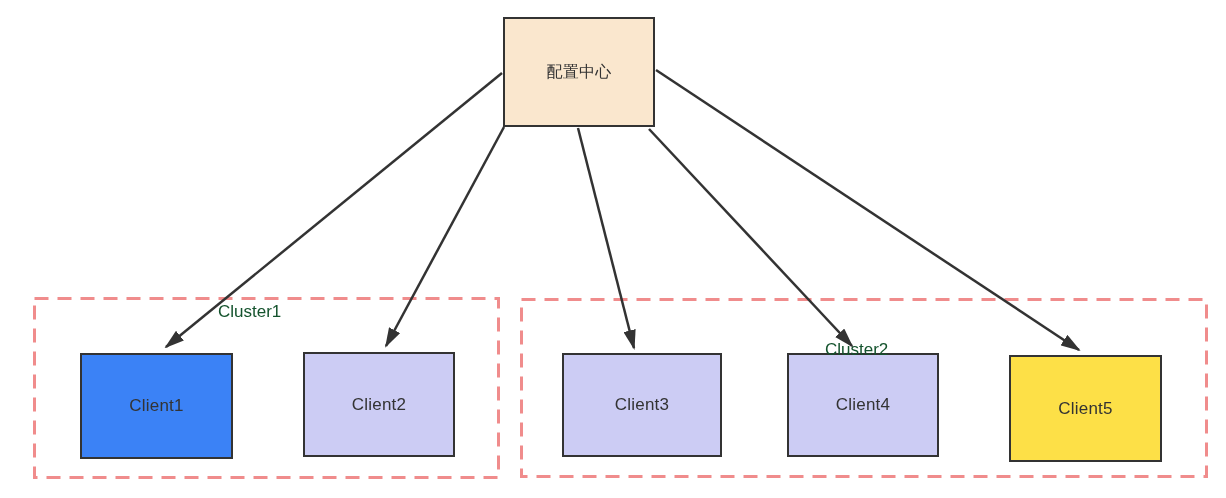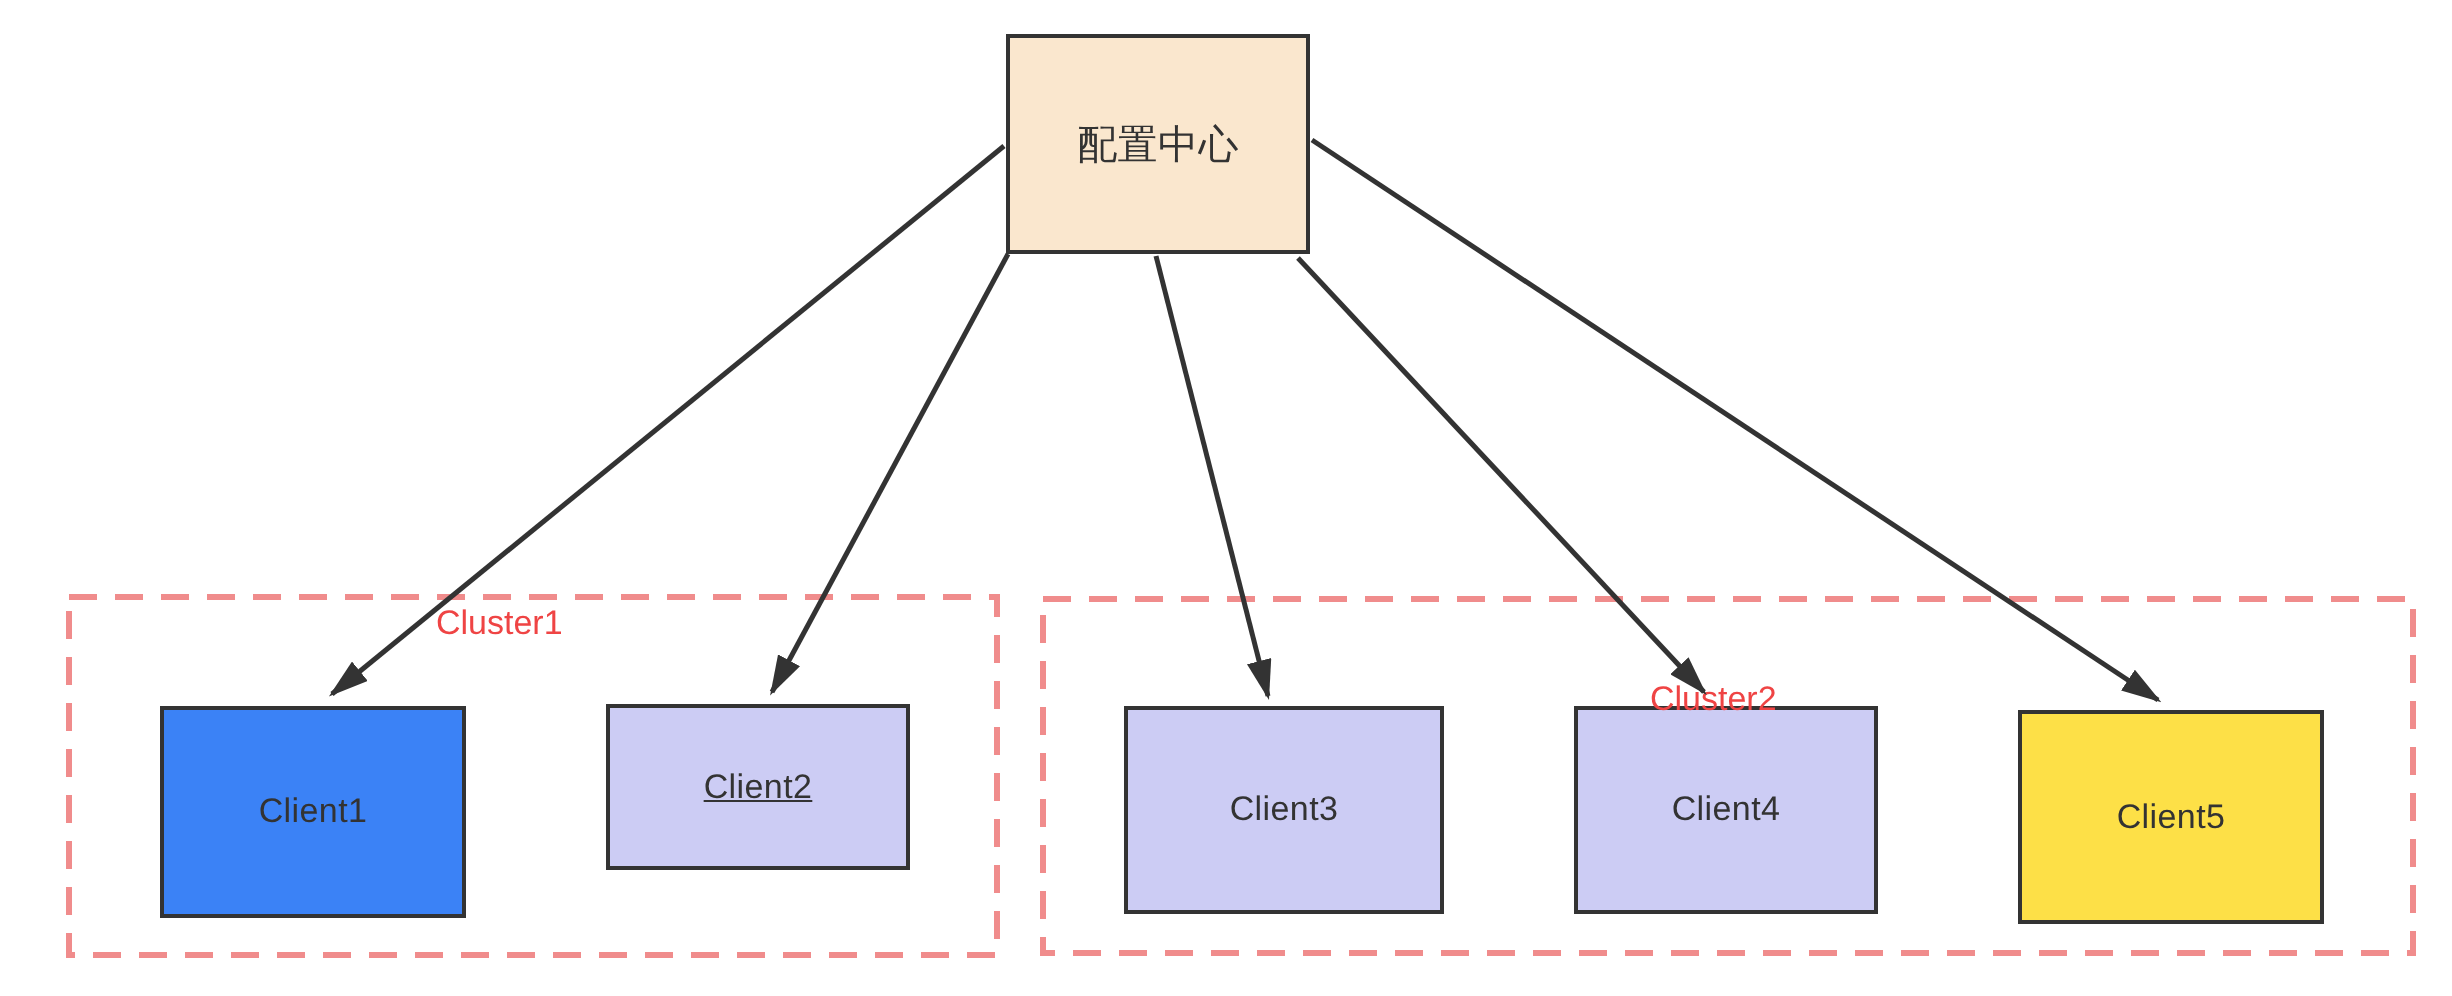--- a/index.html
+++ b/index.html
@@ -21,31 +21,31 @@
     border: 2.5px solid #333333;
     display: flex;
     align-items: center;
     justify-content: center;
     font-size: 17px;
     color: #333333;
     letter-spacing: 0.2px;
   }
   .node.config {
     left: 503px; top: 17px; width: 152px; height: 110px;
-    font-size: 20px;
+    font-size: 16px;
   }
   .node.client1 { left: 80px;   top: 353px; width: 153px; height: 106px; }
-  .node.client2 { left: 303px;  top: 352px; width: 152px; height: 83px; text-decoration: underline; }
+  .node.client2 { left: 303px;  top: 352px; width: 152px; height: 105px; }
   .node.client3 { left: 562px;  top: 353px; width: 160px; height: 104px; }
   .node.client4 { left: 787px;  top: 353px; width: 152px; height: 104px; }
   .node.client5 { left: 1009px; top: 355px; width: 153px; height: 107px; }
   .cluster-label {
     position: absolute;
     font-size: 17px;
-    color: #ef4444;
+    color: #14532d;
     white-space: nowrap;
   }
   .cluster-label.c1 { left: 218px; top: 302px; }
   .cluster-label.c2 { left: 825px; top: 305px; margin-top: 35px; }
   .edges-layer {
     position: absolute;
     left: 0; top: 0;
     width: 1226px;
     height: 498px;
     pointer-events: none;

